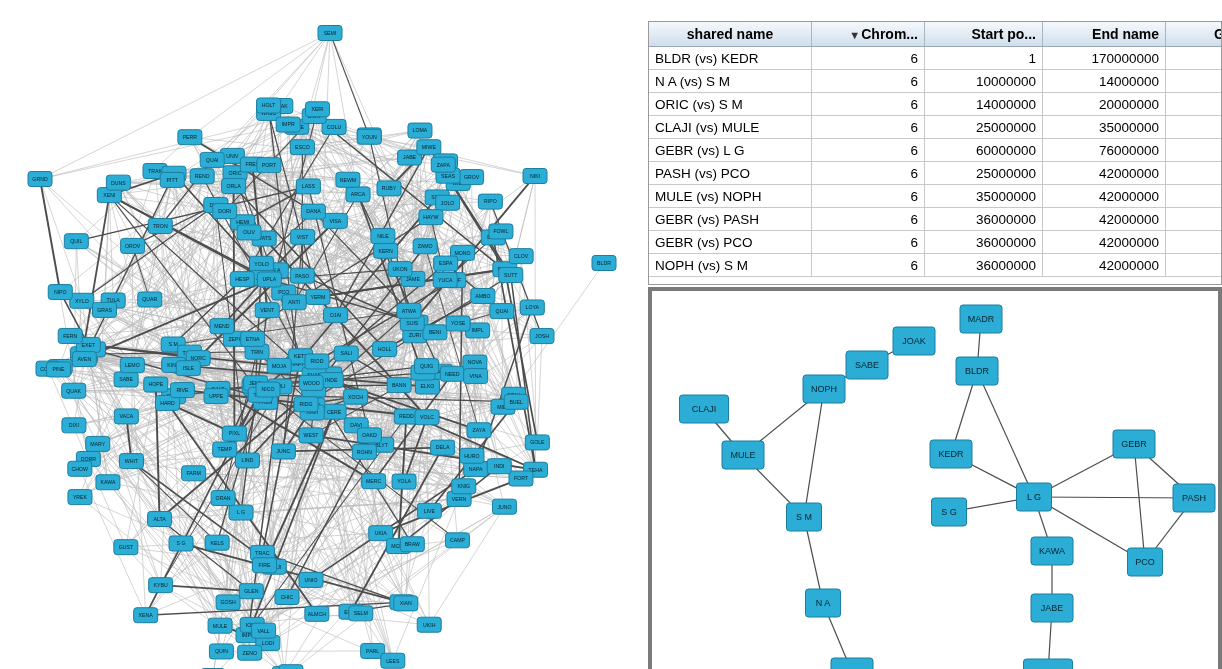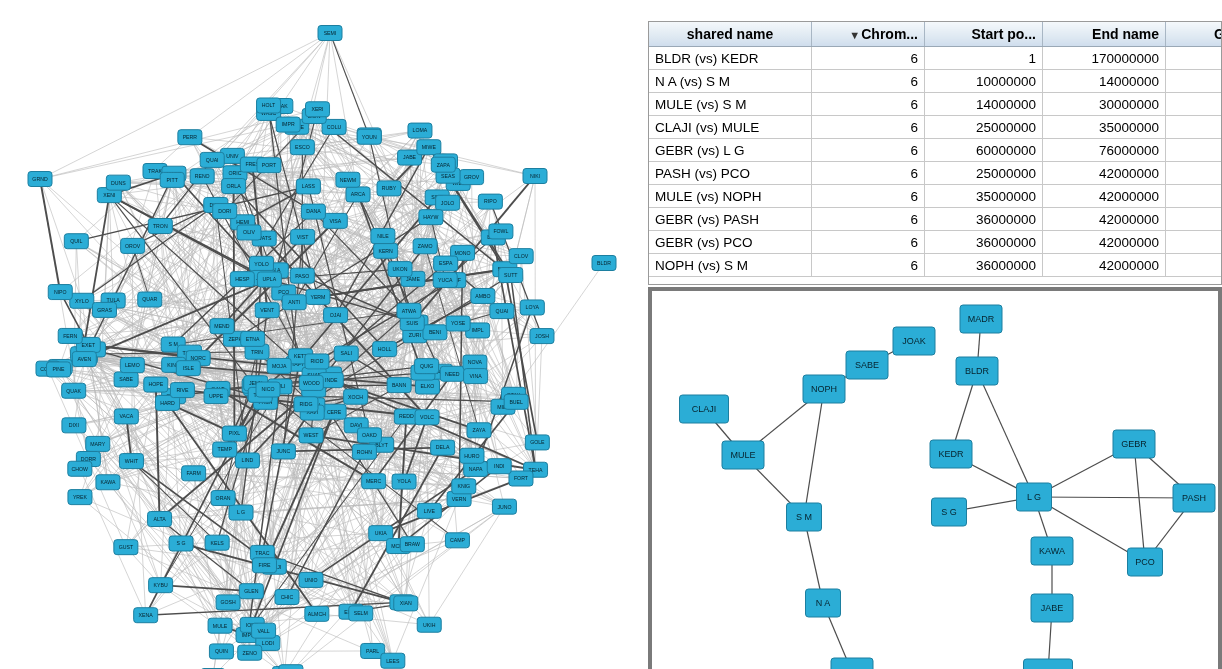--- a/index.html
+++ b/index.html
@@ -2307,24 +2307,24 @@
               <td class="num">192.0</td>
             </tr>
             <tr>
               <td class="txt">N A (vs) S M</td>
               <td class="num">6</td>
               <td class="num">10000000</td>
               <td class="num">14000000</td>
               <td class="num">6.6</td>
             </tr>
             <tr>
-              <td class="txt">MULE (vs) S M</td>
+              <td class="txt">ORIC (vs) S M</td>
               <td class="num">6</td>
               <td class="num">14000000</td>
-              <td class="num">30000000</td>
+              <td class="num">20000000</td>
               <td class="num">7.5</td>
             </tr>
             <tr>
               <td class="txt">CLAJI (vs) MULE</td>
               <td class="num">6</td>
               <td class="num">25000000</td>
               <td class="num">35000000</td>
               <td class="num">5.9</td>
             </tr>
             <tr>

